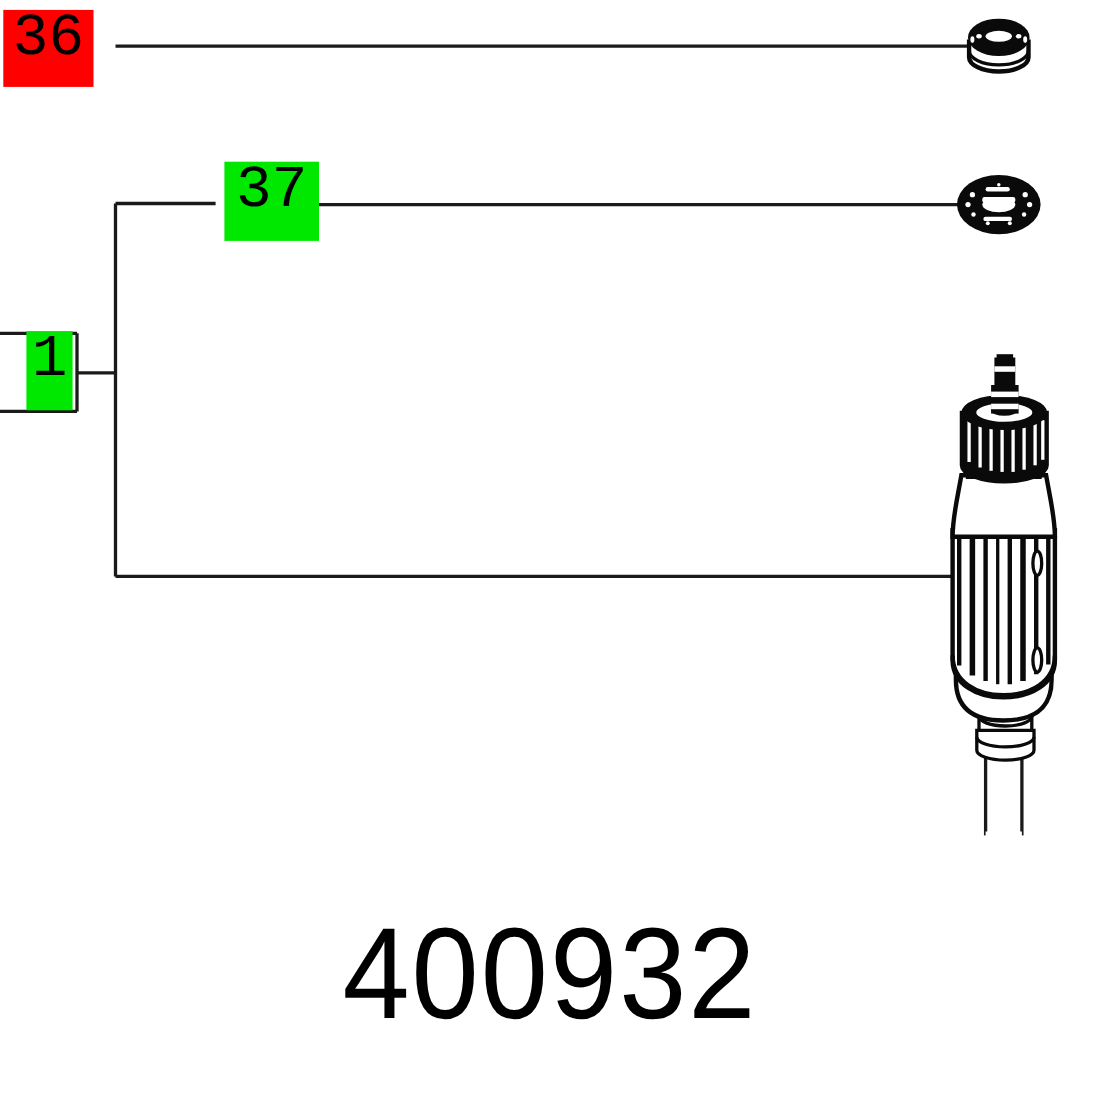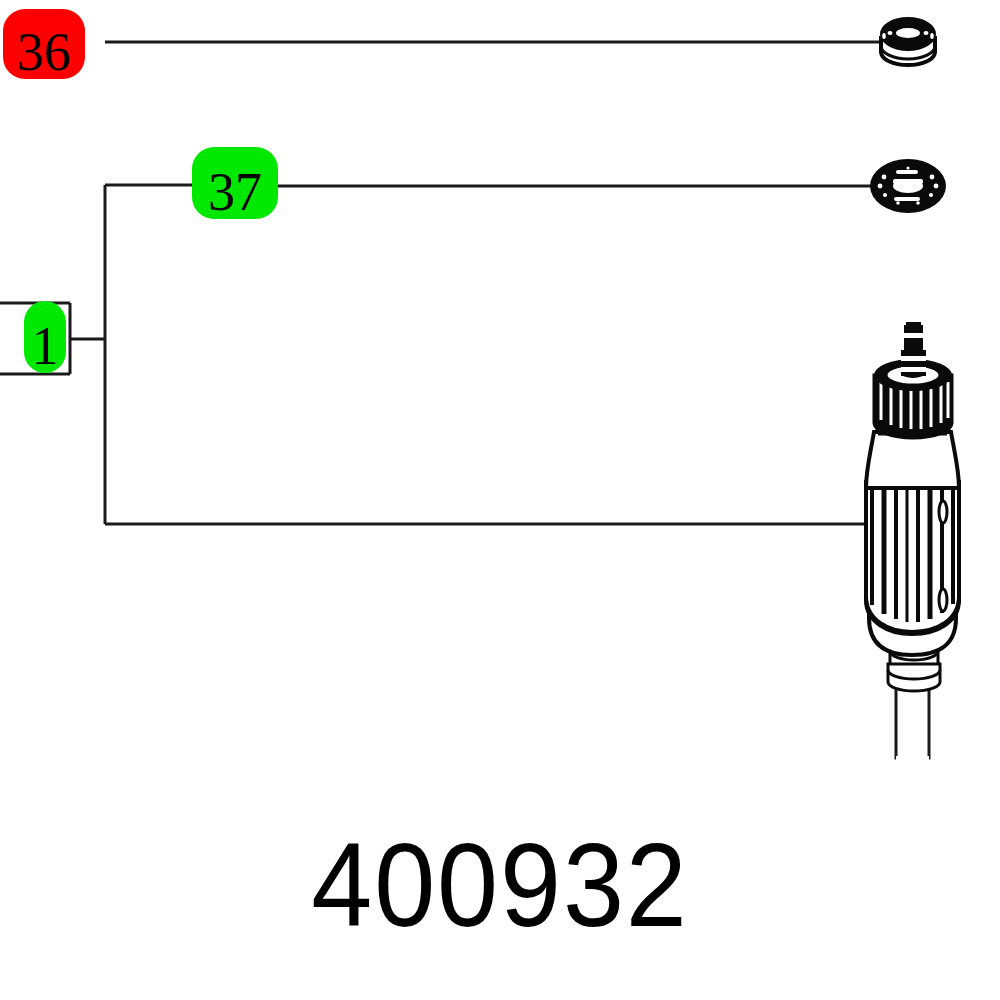--- a/index.html
+++ b/index.html
@@ -20,37 +20,36 @@
   #diagram-svg {
     position: absolute;
     left: 0;
     top: 0;
     width: 1000px;
     height: 1000px;
   }
   .callout {
     position: absolute;
     display: flex;
-    align-items: flex-end;
+    align-items: flex-start;
     justify-content: center;
-    font-family: Liberation Serif, serif;
+    font-family: Liberation Mono, monospace;
     color: #000000;
     line-height: 1;
     user-select: none;
-    border-radius: 22px;
   }
   .callout-36 {
     left: 3px;
     top: 9px;
     width: 82px;
     height: 70px;
     font-size: 54px;
   }
   .callout-37 {
-    left: 192px;
+    left: 204px;
     top: 147px;
     width: 86px;
     height: 72px;
     font-size: 54px;
   }
   .callout-1 {
     left: 24px;
     top: 301px;
     width: 42px;
     height: 72px;

